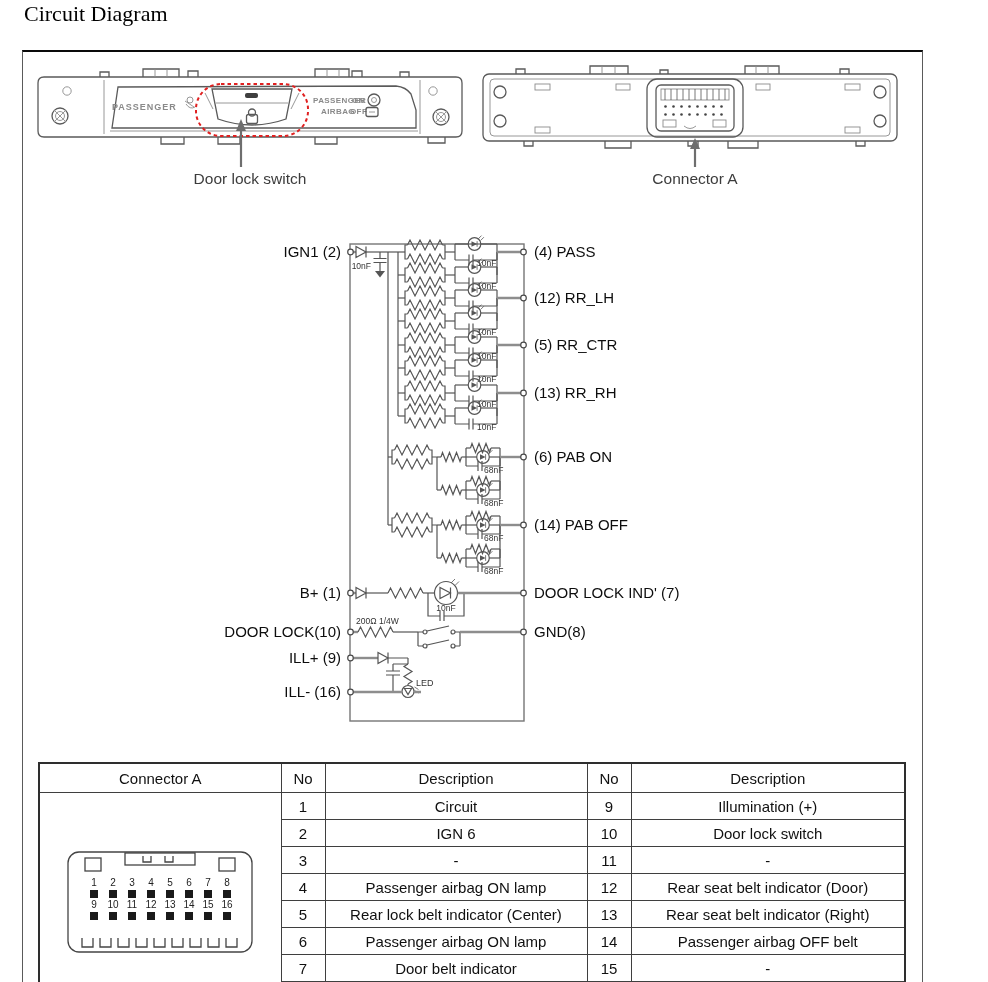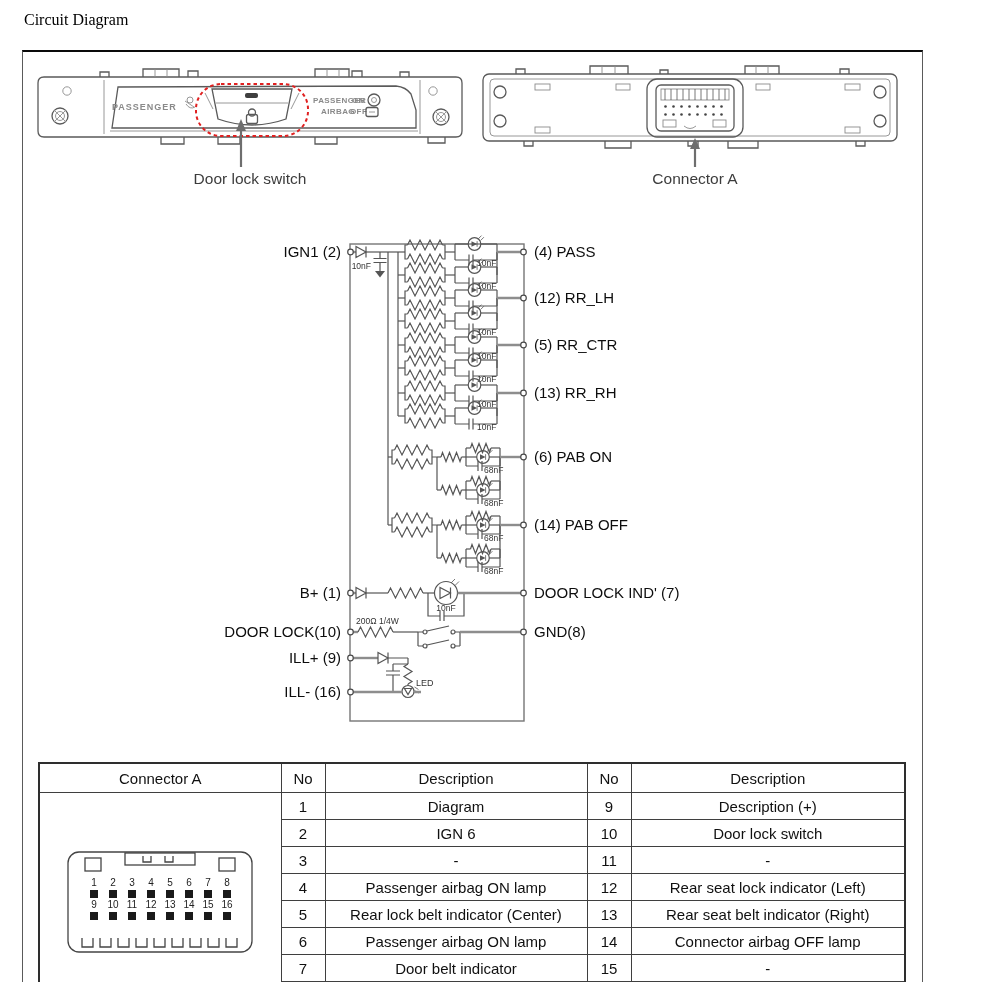--- a/index.html
+++ b/index.html
@@ -1,22 +1,22 @@
 <!DOCTYPE html>
 <html><head>
 <meta charset="utf-8">
 <style>
   html,body{margin:0;padding:0;}
   body{
     width:988px;height:982px;position:relative;overflow:hidden;background:#fff;
     font-family:"Liberation Sans", sans-serif;
   }
   .page-title{
-    position:absolute;left:24px;top:11px;
-    font-family:"Liberation Serif", serif;font-size:16px;color:#000;
+    position:absolute;left:24px;top:1px;
+    font-family:"Liberation Serif", serif;font-size:22px;color:#000;
   }
   .content-box{
     position:absolute;left:22px;top:50px;width:899px;height:960px;
     border:1px solid #5a5a5a;border-top:2px solid #0a0a0a;background:#fff;
   }
   svg{position:absolute;left:0;top:0;}
   svg text{font-family:"Liberation Sans", sans-serif;}
   .dev{stroke:#5a5a5a;stroke-width:1.3;fill:none;}
   .dev2{stroke:#8c8c8c;stroke-width:0.9;fill:none;}
   .devtxt{font-size:9px;font-weight:600;letter-spacing:1px;fill:#8a8a8a;}
@@ -413,53 +413,53 @@
                 <rect x="63" y="66" width="8" height="8"></rect>
                 <rect x="82" y="66" width="8" height="8"></rect>
                 <rect x="101" y="66" width="8" height="8"></rect>
                 <rect x="120" y="66" width="8" height="8"></rect>
                 <rect x="139" y="66" width="8" height="8"></rect>
                 <rect x="158" y="66" width="8" height="8"></rect>
           </g>
         </svg>
       </td>
       <td>1</td>
-      <td>Diagram</td>
+      <td>Circuit</td>
       <td>9</td>
-      <td>Description (+)</td>
+      <td>Illumination (+)</td>
     </tr>
     <tr>
       <td>2</td>
       <td>IGN 6</td>
       <td>10</td>
       <td>Door lock switch</td>
     </tr>
     <tr>
       <td>3</td>
       <td>-</td>
       <td>11</td>
       <td>-</td>
     </tr>
     <tr>
       <td>4</td>
       <td>Passenger airbag ON lamp</td>
       <td>12</td>
-      <td>Rear seat lock indicator (Left)</td>
+      <td>Rear seat belt indicator (Door)</td>
     </tr>
     <tr>
       <td>5</td>
       <td>Rear lock belt indicator (Center)</td>
       <td>13</td>
       <td>Rear seat belt indicator (Right)</td>
     </tr>
     <tr>
       <td>6</td>
       <td>Passenger airbag ON lamp</td>
       <td>14</td>
-      <td>Connector airbag OFF lamp</td>
+      <td>Passenger airbag OFF belt</td>
     </tr>
     <tr>
       <td>7</td>
       <td>Door belt indicator</td>
       <td>15</td>
       <td>-</td>
     </tr>
     <tr>
       <td>8</td>
       <td>Ground</td>

